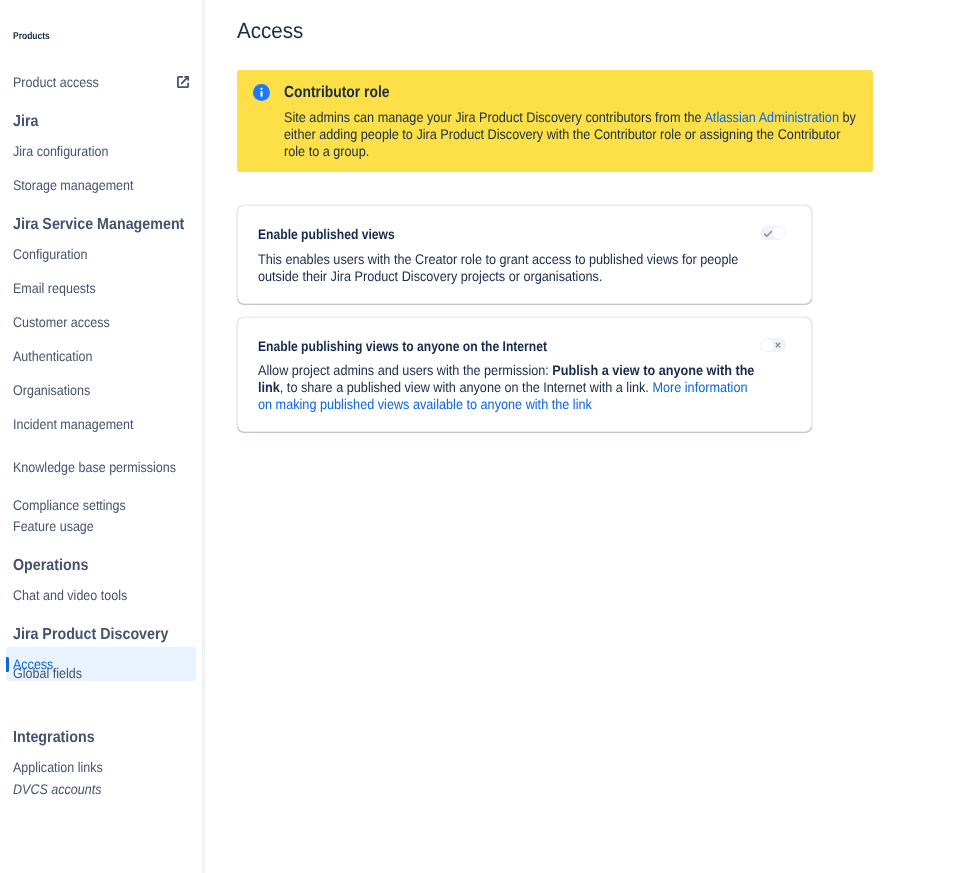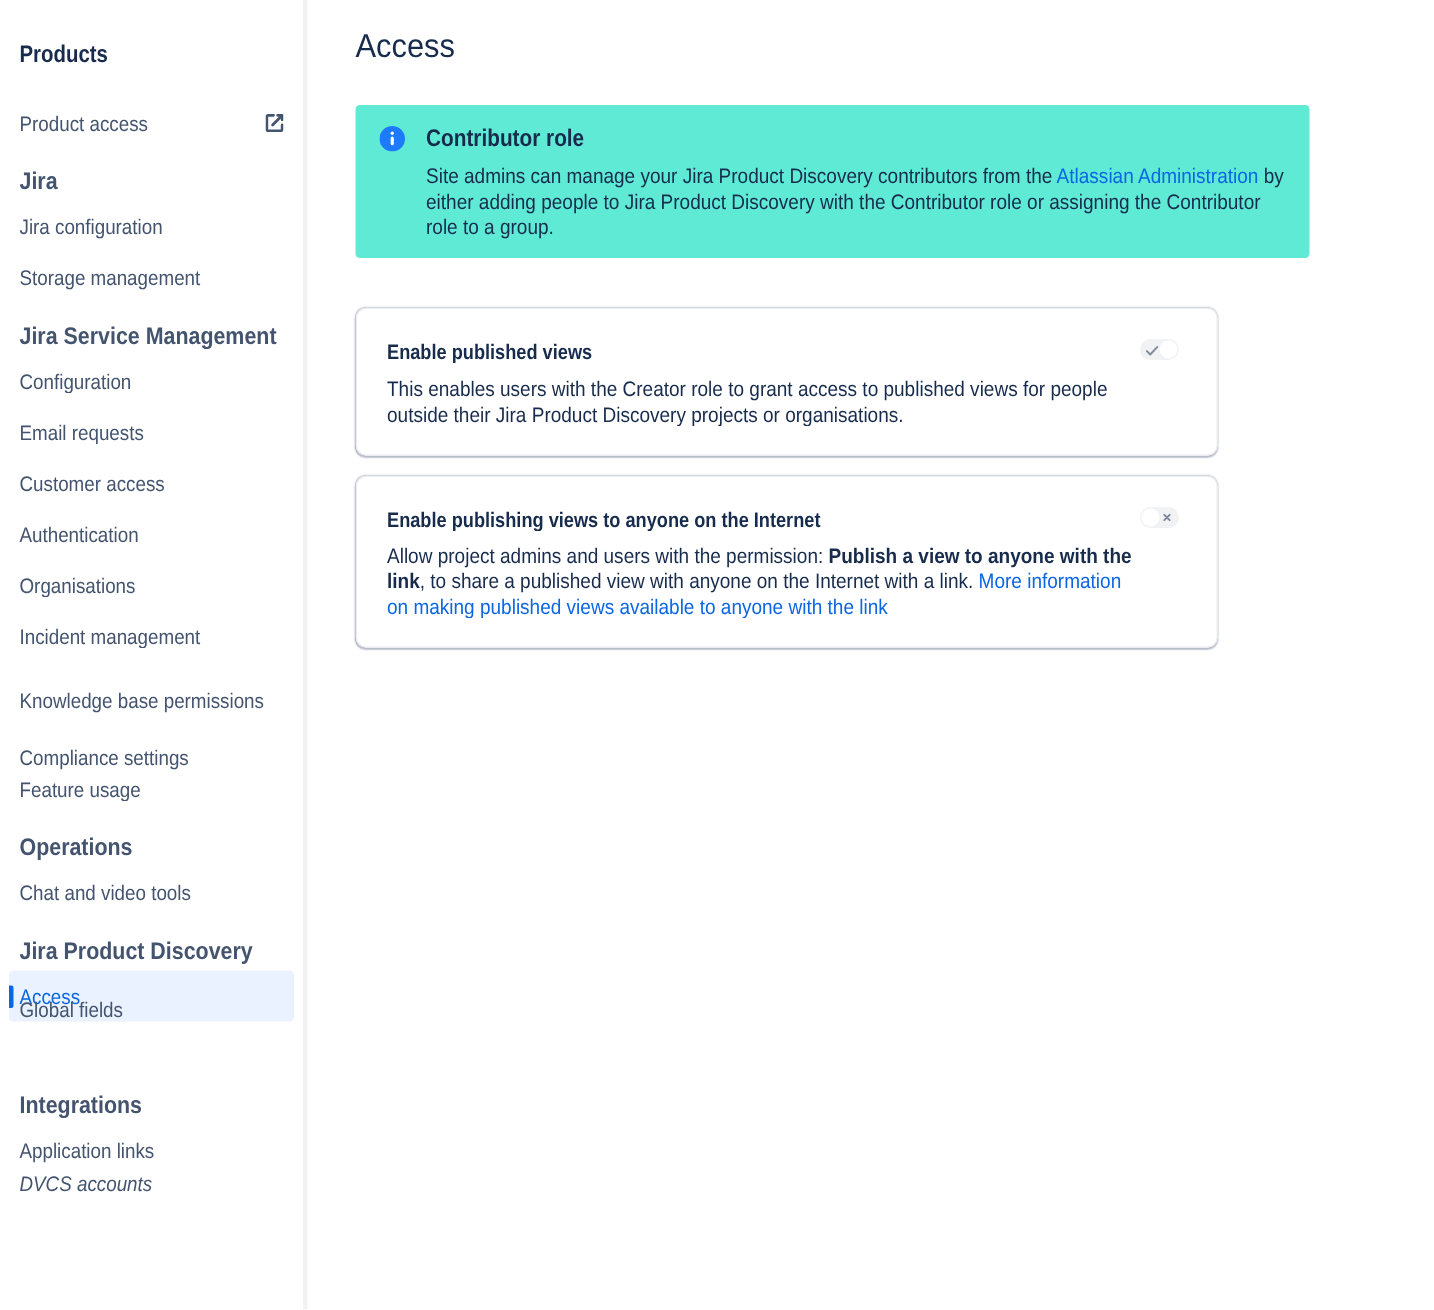--- a/index.html
+++ b/index.html
@@ -23,21 +23,21 @@
   .nx-p { transform: scaleX(0.85); }
 
   
   .sidebar {
     position: absolute; left:0; top:0;
     width: 205px; height: 873px;
     background: #ffffff;
     border-right: 3px solid #F1F2F4;
   }
   .nav-title {
-    font-size: 16px; font-weight: 700; color: #172B4D;
+    font-size: 10px; font-weight: 700; color: #172B4D;
     margin: 0; line-height: 16px;
     position: absolute; top: 29px; left: 12.6px;
   }
   .nav-section {
     font-size: 16px; font-weight: 700; color: #44546F;
     position: absolute; left: 13px; line-height: 16px;
     white-space: nowrap;
   }
   .nav-item {
     position: absolute; left: 6px; width: 190px; height: 34px;
@@ -57,21 +57,21 @@
   
   .main { position: absolute; left: 206px; top: 0; right: 0; height: 873px; }
   .page-title {
     position: absolute; left: 31px; top: 18px;
     font-size: 22px; font-weight: 400; color: #172B4D;
     line-height: 26px; margin:0;
   }
 
   .banner {
     position: absolute; left: 31px; top: 70px; width: 636px;
-    background: #5eead4; border-radius: 3px;
+    background: #fde047; border-radius: 3px;
     padding: 15px 16px 12px 16px;
     display: flex;
   }
   .banner-icon { flex: 0 0 17px; margin-top: -1px; margin-right: 14px; }
   .banner-text { flex: 1; }
   .banner-title {
     font-size: 16px; font-weight: 700; color: #172B4D;
     line-height: 16px; margin: 0 0 8px 0;
   }
   .banner-body {

